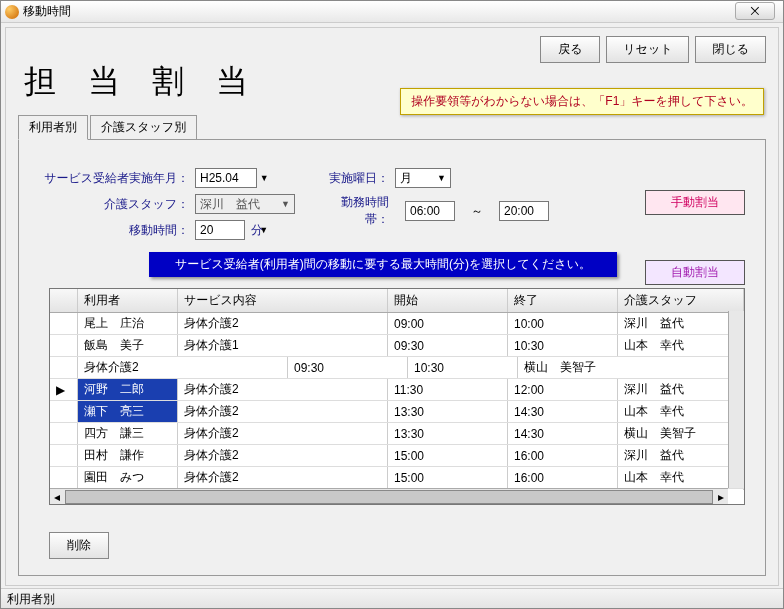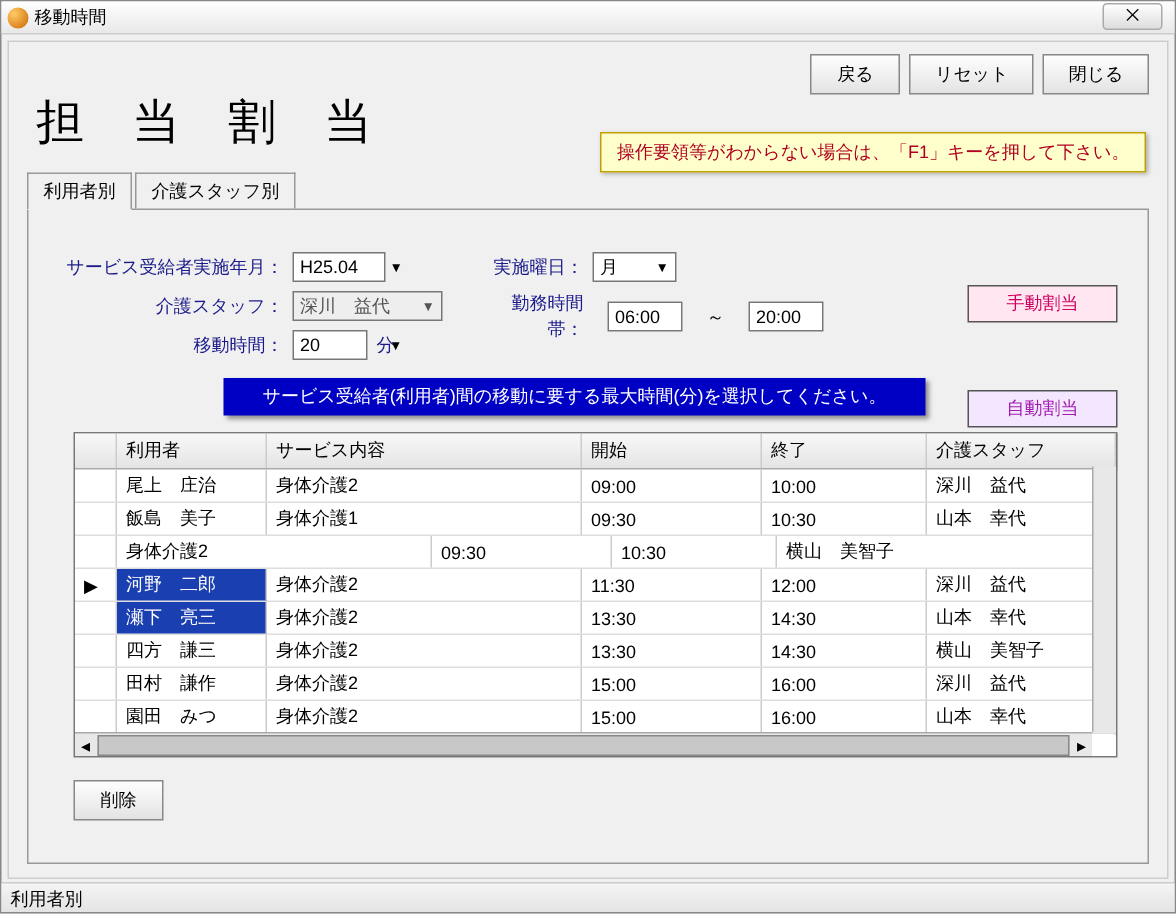--- a/index.html
+++ b/index.html
@@ -50,21 +50,21 @@
 .c-staff{ width: 100px; flex:1; }
 .gbody { overflow-y: auto; height: calc(100% - 38px); }
 .grow { display: flex; border-bottom: 1px solid #ddd; height: 22px; align-items: stretch; }
 .grow > div { display:flex; align-items:center; }
 .grow.sel .c-user { background: #1a3fb0; color: #fff; }
 .rowmark { text-align:center; }
 .hscroll { position: absolute; left:0; right:16px; bottom:0; height:16px; background: #e8e8e8; border-top:1px solid #aaa; display:flex; align-items:center; }
 .hscroll .thumb { height:14px; background:#c8c8c8; border:1px solid #888; }
 .vscroll { position:absolute; top:22px; bottom:16px; right:0; width:16px; background:#e8e8e8; border-left:1px solid #aaa; }
 
-.delbtn { position: absolute; left: 30px; bottom: 28px; margin-top: 12px; }
+.delbtn { position: absolute; left: 30px; bottom: 16px; margin-top: 12px; }
 .statusbar { position: absolute; left:0; right:0; bottom:0; height:20px; border-top:1px solid #ccc; background: linear-gradient(#f4f4f4,#e4e4e4); padding: 2px 6px; }
 </style>
 </head>
 <body>
 
 <div class="window">
   <div class="titlebar">
     <div class="titlebar-icon"></div>
     <div class="titlebar-text">移動時間</div>
     <div class="titlebar-close">⨉</div>

